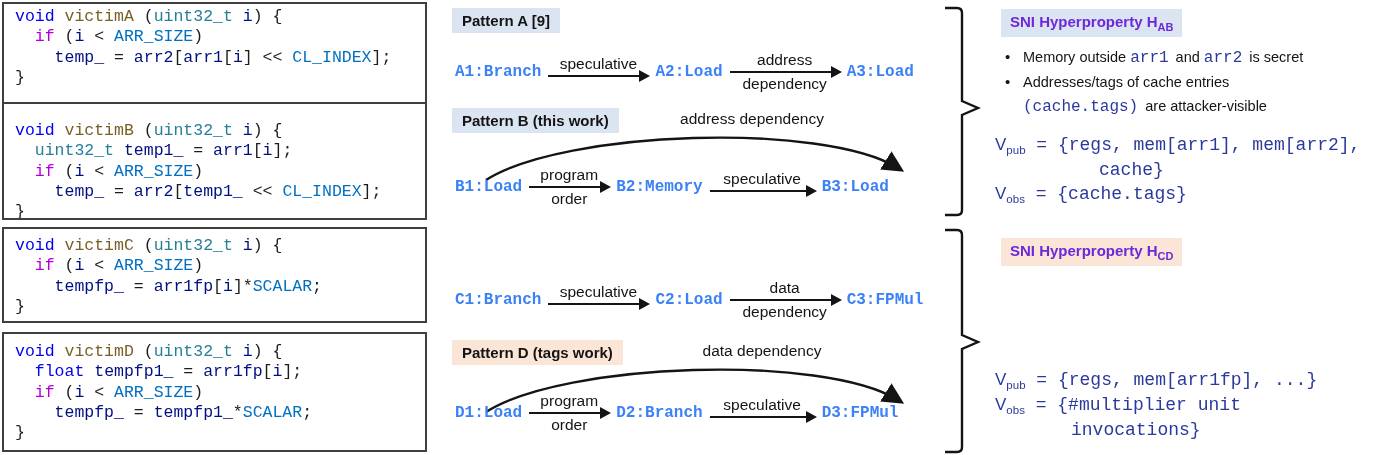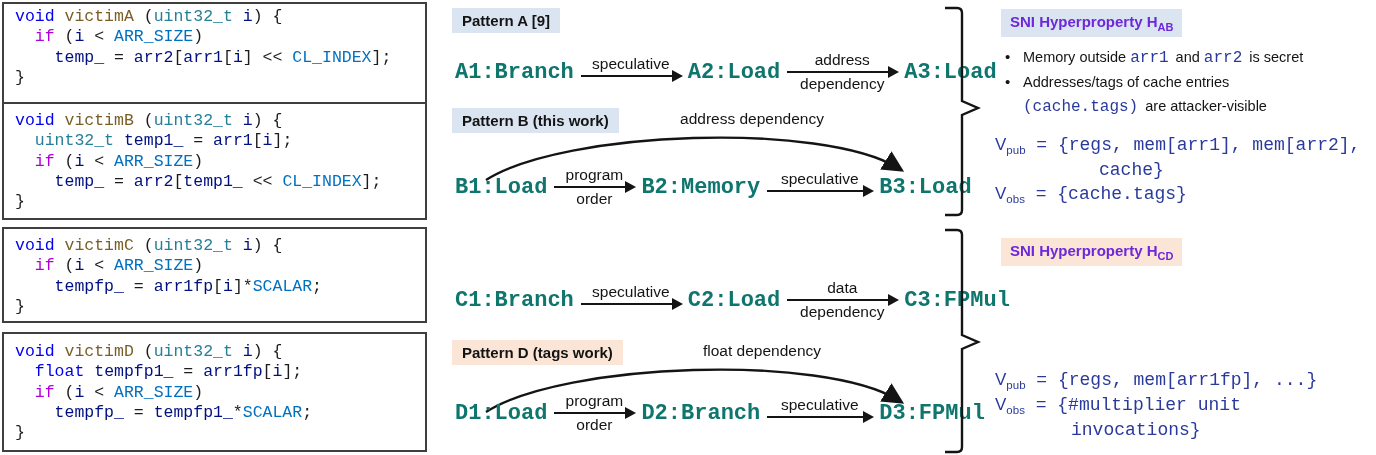--- a/index.html
+++ b/index.html
@@ -10,21 +10,21 @@
             box-sizing:border-box;overflow:hidden;}
   .code{padding:3px 0 0 11px;}
   .cl{font-family:"Liberation Mono",monospace;font-size:16.5px;line-height:20.3px;white-space:pre;}
   .cl span{white-space:pre;}
   
   .pattern{position:absolute;width:524px;}
   .plabel{display:inline-block;font-weight:bold;font-size:15px;padding:4px 10px;color:#141414;}
   .theme-blue{background:#dbe5f2;}
   .theme-peach{background:#fbe5d6;}
   .prow{position:absolute;left:3px;display:flex;align-items:center;column-gap:7px;}
-  .node{font-family:"Liberation Mono",monospace;font-weight:bold;font-size:22px;color:#0f766e;white-space:nowrap;}
+  .node{font-family:"Liberation Mono",monospace;font-weight:bold;font-size:16px;color:#3b82f6;white-space:nowrap;}
   .edge{display:flex;flex-direction:column;align-items:center;justify-content:center;}
   .edge.single{transform:translateY(-5px);}
   .elab{font-size:15.5px;line-height:18px;color:#141414;white-space:nowrap;}
   .eline{position:relative;height:2px;background:#141414;width:100%;margin:2px 0;}
   .eline:after{content:"";position:absolute;right:-2px;top:-5px;width:0;height:0;
                border-left:11px solid #141414;border-top:6px solid transparent;border-bottom:6px solid transparent;}
   .arcsvg{position:absolute;pointer-events:none;}
   .arclabel{position:absolute;font-size:15.5px;color:#141414;text-align:center;white-space:nowrap;}
   .bracesvg{position:absolute;left:0;top:0;pointer-events:none;}
   
@@ -48,21 +48,21 @@
 
   <div class="code-box" style="top:2px;height:108px;">
     <div class="code">
         <div class="cl"><span style="color: rgb(0, 0, 238);">void</span><span style="color: rgb(28, 28, 28);"> </span><span style="color: rgb(121, 94, 38);">victimA</span><span style="color: rgb(28, 28, 28);"> (</span><span style="color: rgb(38, 127, 153);">uint32_t</span><span style="color: rgb(28, 28, 28);"> </span><span style="color: rgb(0, 16, 128);">i</span><span style="color: rgb(28, 28, 28);">) {</span></div>
         <div class="cl"><span style="color: rgb(28, 28, 28);">  </span><span style="color: rgb(175, 0, 219);">if</span><span style="color: rgb(28, 28, 28);"> (</span><span style="color: rgb(0, 16, 128);">i</span><span style="color: rgb(28, 28, 28);"> &lt; </span><span style="color: rgb(0, 112, 193);">ARR_SIZE</span><span style="color: rgb(28, 28, 28);">)</span></div>
         <div class="cl"><span style="color: rgb(28, 28, 28);">    </span><span style="color: rgb(0, 16, 128);">temp_</span><span style="color: rgb(28, 28, 28);"> = </span><span style="color: rgb(0, 16, 128);">arr2</span><span style="color: rgb(28, 28, 28);">[</span><span style="color: rgb(0, 16, 128);">arr1</span><span style="color: rgb(28, 28, 28);">[</span><span style="color: rgb(0, 16, 128);">i</span><span style="color: rgb(28, 28, 28);">] &lt;&lt; </span><span style="color: rgb(0, 112, 193);">CL_INDEX</span><span style="color: rgb(28, 28, 28);">];</span></div>
         <div class="cl"><span style="color: rgb(28, 28, 28);">}</span></div>
       </div>
   </div>
   <div class="code-box" style="top:102px;height:118px;">
-    <div class="code" style="padding-top:7px;">
+    <div class="code" style="padding-top:17px;">
         <div class="cl"><span style="color: rgb(0, 0, 238);">void</span><span style="color: rgb(28, 28, 28);"> </span><span style="color: rgb(121, 94, 38);">victimB</span><span style="color: rgb(28, 28, 28);"> (</span><span style="color: rgb(38, 127, 153);">uint32_t</span><span style="color: rgb(28, 28, 28);"> </span><span style="color: rgb(0, 16, 128);">i</span><span style="color: rgb(28, 28, 28);">) {</span></div>
         <div class="cl"><span style="color: rgb(28, 28, 28);">  </span><span style="color: rgb(38, 127, 153);">uint32_t</span><span style="color: rgb(28, 28, 28);"> </span><span style="color: rgb(0, 16, 128);">temp1_</span><span style="color: rgb(28, 28, 28);"> = </span><span style="color: rgb(0, 16, 128);">arr1</span><span style="color: rgb(28, 28, 28);">[</span><span style="color: rgb(0, 16, 128);">i</span><span style="color: rgb(28, 28, 28);">];</span></div>
         <div class="cl"><span style="color: rgb(28, 28, 28);">  </span><span style="color: rgb(175, 0, 219);">if</span><span style="color: rgb(28, 28, 28);"> (</span><span style="color: rgb(0, 16, 128);">i</span><span style="color: rgb(28, 28, 28);"> &lt; </span><span style="color: rgb(0, 112, 193);">ARR_SIZE</span><span style="color: rgb(28, 28, 28);">)</span></div>
         <div class="cl"><span style="color: rgb(28, 28, 28);">    </span><span style="color: rgb(0, 16, 128);">temp_</span><span style="color: rgb(28, 28, 28);"> = </span><span style="color: rgb(0, 16, 128);">arr2</span><span style="color: rgb(28, 28, 28);">[</span><span style="color: rgb(0, 16, 128);">temp1_</span><span style="color: rgb(28, 28, 28);"> &lt;&lt; </span><span style="color: rgb(0, 112, 193);">CL_INDEX</span><span style="color: rgb(28, 28, 28);">];</span></div>
         <div class="cl"><span style="color: rgb(28, 28, 28);">}</span></div>
       </div>
   </div>
   <div class="code-box" style="top:227px;height:96px;">
     <div class="code" style="padding-top:7px;">
         <div class="cl"><span style="color: rgb(0, 0, 238);">void</span><span style="color: rgb(28, 28, 28);"> </span><span style="color: rgb(121, 94, 38);">victimC</span><span style="color: rgb(28, 28, 28);"> (</span><span style="color: rgb(38, 127, 153);">uint32_t</span><span style="color: rgb(28, 28, 28);"> </span><span style="color: rgb(0, 16, 128);">i</span><span style="color: rgb(28, 28, 28);">) {</span></div>
@@ -138,21 +138,21 @@
           <span class="elab">data</span>
           <div class="eline"></div>
           <span class="elab">dependency</span>
         </div>
         <span class="node">C3:FPMul</span>
       </div>
   </div>
 
   <div class="pattern" style="left:452px;top:340px;height:104px;">
     <span class="plabel theme-peach">Pattern D (tags work)</span>
-    <span class="arclabel" style="left:180px;top:2px;width:260px;">float dependency</span>
+    <span class="arclabel" style="left:180px;top:2px;width:260px;">data dependency</span>
     <svg class="arcsvg" style="left:22px;top:14px;" width="440" height="66" viewBox="0 0 440 66">
       <defs>
         <marker id="ah-d" markerWidth="9" markerHeight="9" refX="6" refY="4.5" orient="auto">
           <path d="M0,0 L9,4.5 L0,9 z" fill="#141414"></path>
         </marker>
       </defs>
       <path d="M 12 58 C 90 8, 350 0, 424 46" fill="none" stroke="#141414" stroke-width="2.4" marker-end="url(#ah-d)"></path>
     </svg>
     <div class="prow" style="top:50px;height:46px;">
         <span class="node">D1:Load</span>

